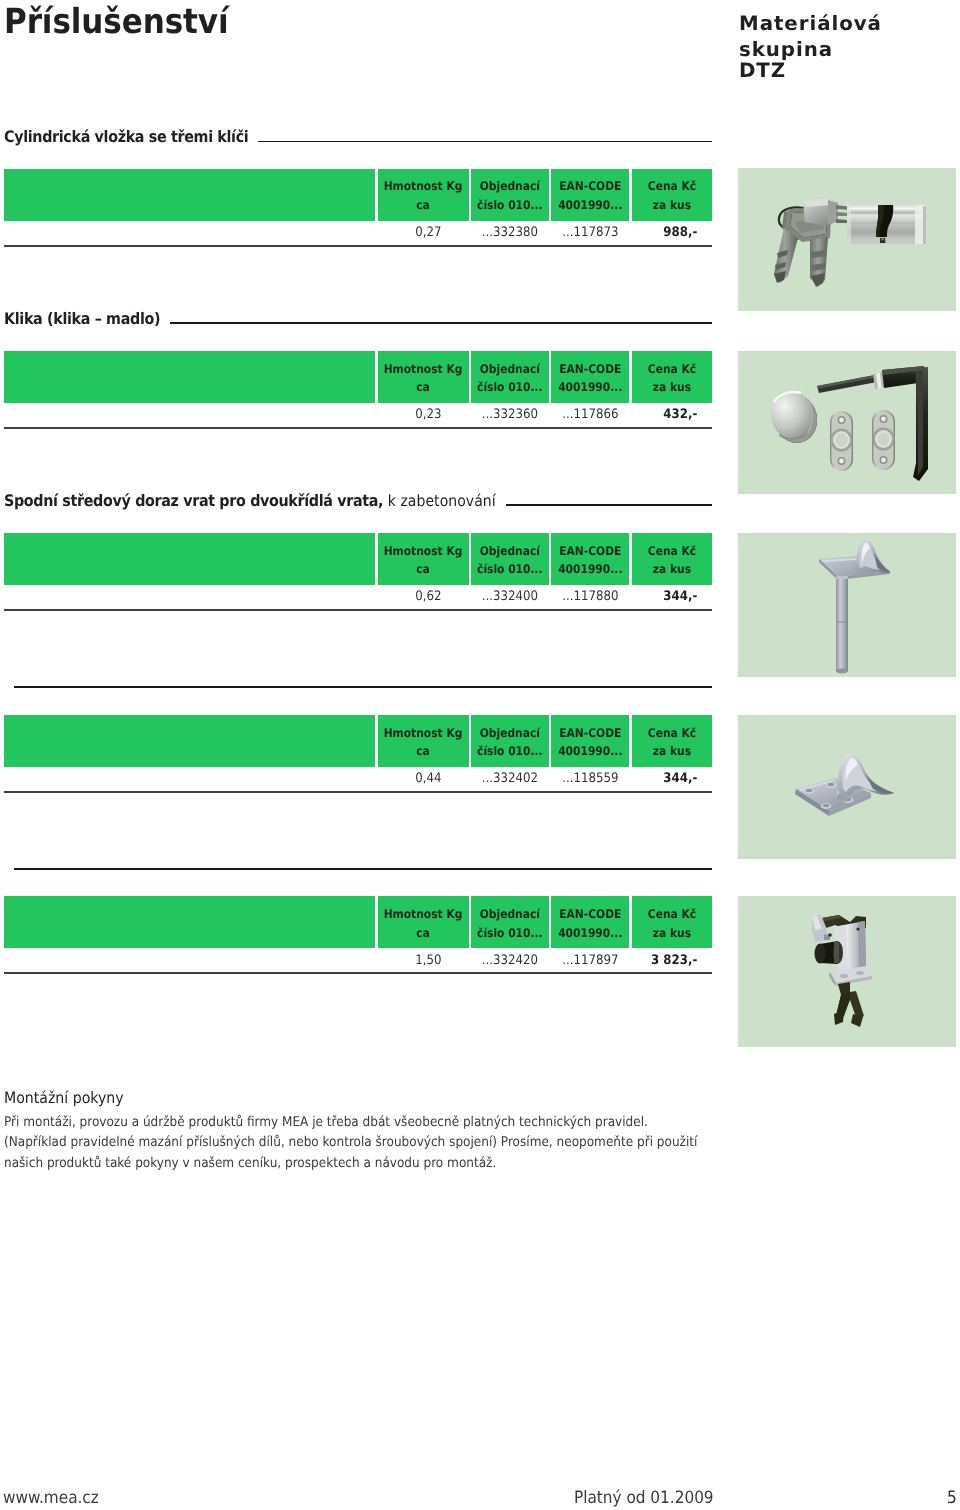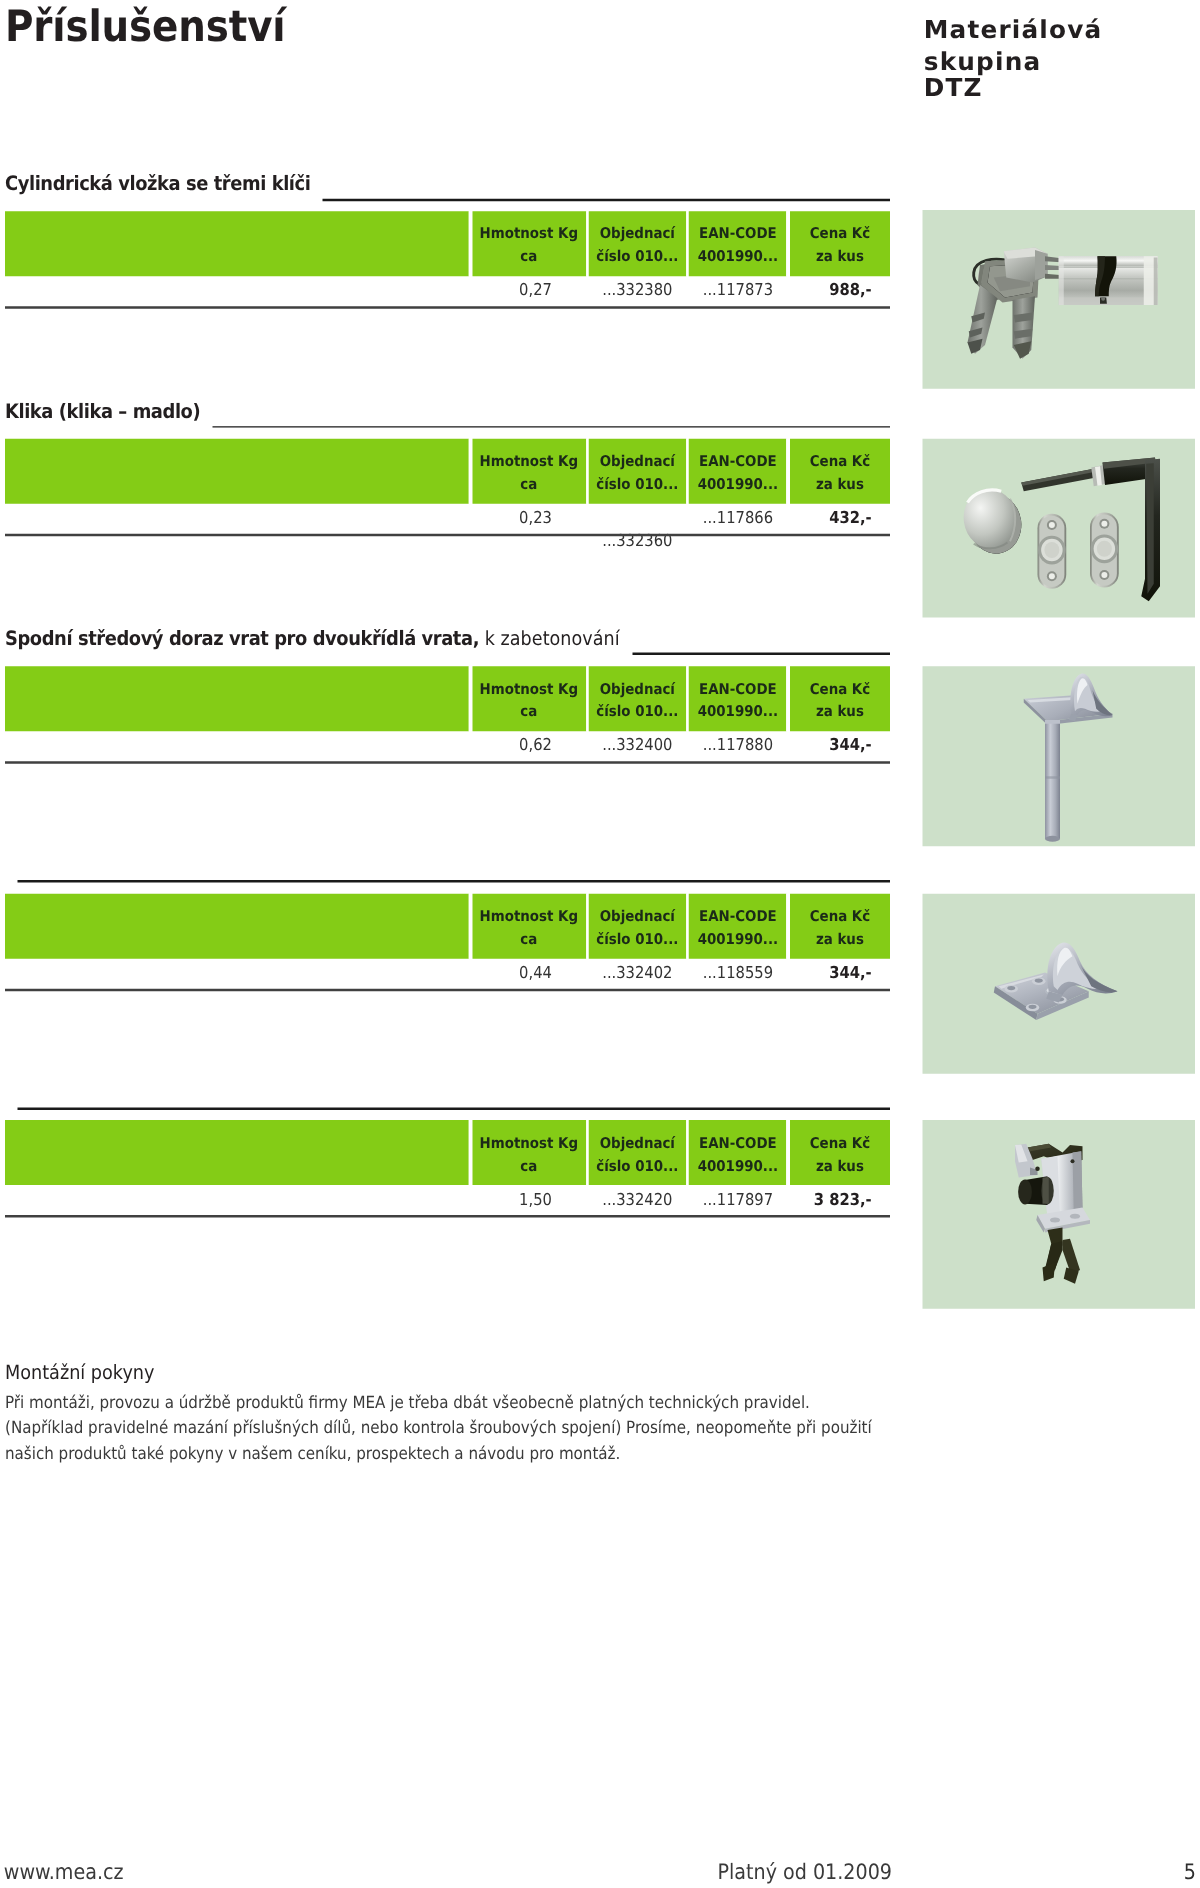--- a/index.html
+++ b/index.html
@@ -10,30 +10,30 @@
 
   
   .page-title{position:absolute;left:4px;top:-1px;font-size:34.5px;font-weight:bold;
               letter-spacing:-0.1px;color:#231f20;line-height:46px;}
   .matgroup{position:absolute;left:739px;top:10.5px;font-size:19.8px;line-height:26px;
             color:#231f20;font-weight:bold;font-stretch:normal;letter-spacing:0.95px;}
   .matgroup > div + div{margin-top:-4.8px;}
 
   
   .sec{position:absolute;left:0;width:960px;}
-  .sec-head{position:absolute;left:4px;top:10px;width:708px;display:flex;align-items:flex-end;height:18px;}
+  .sec-head{position:absolute;left:4px;top:0;width:708px;display:flex;align-items:center;height:18px;}
   .sec-title{font-size:15.9px;font-weight:bold;white-space:nowrap;line-height:18px;
              color:#231f20;flex:0 0 auto;letter-spacing:-0.33px;}
   .sec-title .reg{font-weight:normal;font-size:15.6px;letter-spacing:0.05px;}
   .sec-rule{flex:1 1 auto;height:1.8px;background:#1a1a1a;margin-left:10px;
             position:relative;top:4.5px;}
 
   .tbl{position:absolute;left:3.5px;width:708.5px;}
   .hdr{position:absolute;left:0;top:0;width:708.5px;height:52px;display:flex;}
-  .hcell{background:#84cc16;height:52px;box-sizing:border-box;display:flex;
+  .hcell{background:#22c55e;height:52px;box-sizing:border-box;display:flex;
          flex-direction:column;align-items:center;justify-content:center;
          font-size:11.9px;font-weight:bold;color:#1b2a18;line-height:18.6px;
          padding-top:3px;}
   .hcell.blank{flex:1 1 auto;}
   .gap{width:2.5px;height:52px;background:#fff;flex:0 0 2.5px;}
   .row{position:absolute;left:0;top:51px;width:708.5px;height:26px;display:flex;}
   .dcell{display:flex;align-items:center;justify-content:center;height:26px;
          font-size:13.1px;color:#333;box-sizing:border-box;}
   .dcell.blank{flex:1 1 auto;}
   .dcell.weight{justify-content:flex-end;padding-right:27px;}
@@ -137,21 +137,21 @@
             <div class="hcell" style="width: 80.1px;">
               <div>Cena Kč</div>
               <div>za kus</div>
             </div>
           </div>
           <div class="row">
             <div class="dcell blank"></div>
             <div class="gap" style="height: 25px; background: transparent;"></div>
             <div class="dcell weight" style="width: 91px;">0,23</div>
             <div class="gap" style="height: 25px; background: transparent;"></div>
-            <div class="dcell" style="width: 77.7px; margin-top: 19px;">...332360</div>
+            <div class="dcell" style="width: 77.7px;">...332360</div>
             <div class="gap" style="height: 25px; background: transparent;"></div>
             <div class="dcell" style="width: 78.2px;">...117866</div>
             <div class="gap" style="height: 25px; background: transparent;"></div>
             <div class="dcell price" style="width: 80.1px;">432,-</div>
           </div>
           <div class="rowrule"></div>
         </div>
       </div>
       <div class="sec" style="top: 491.6px;">
         <div class="sec-head">

